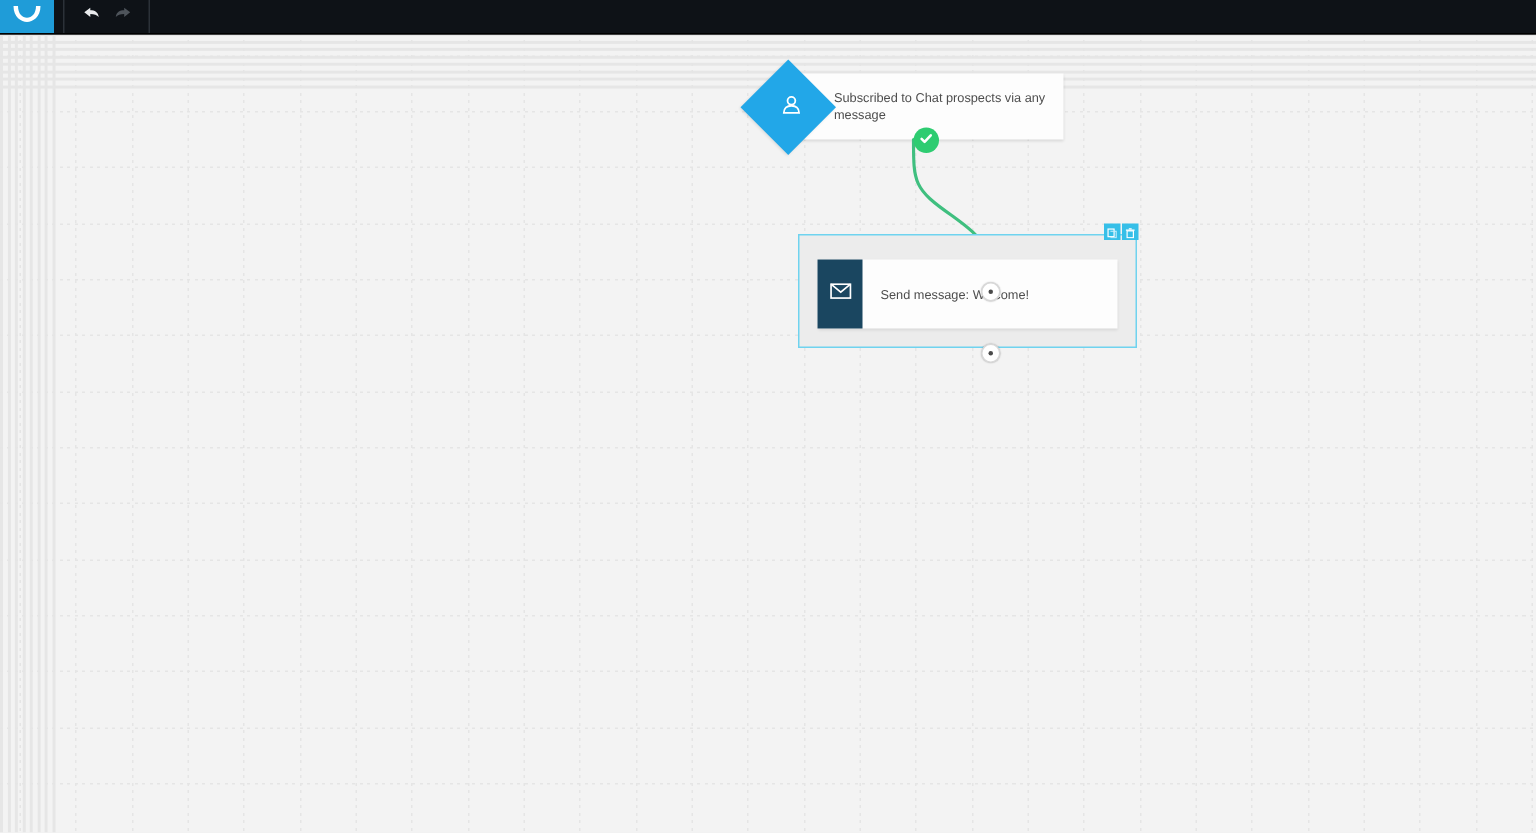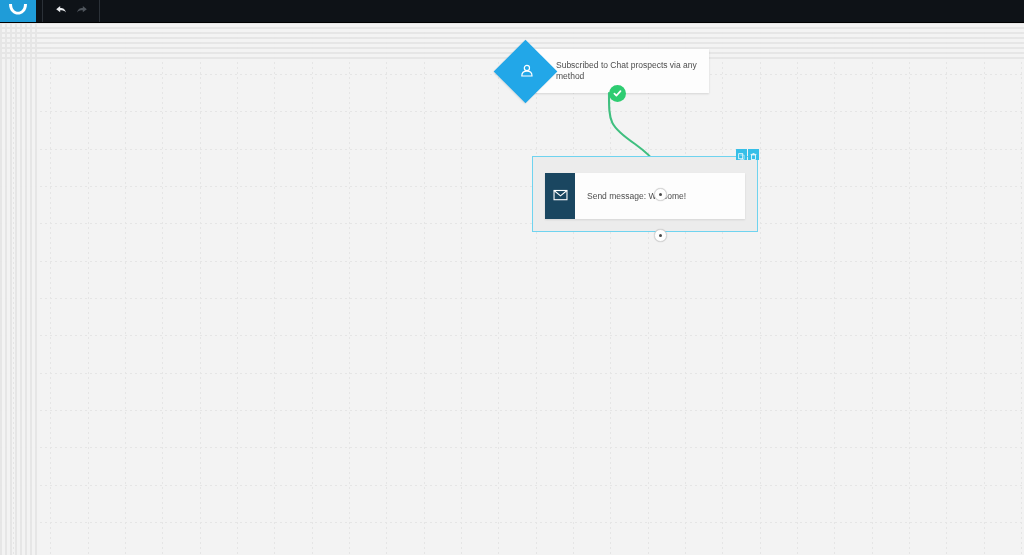--- a/index.html
+++ b/index.html
@@ -313,21 +313,21 @@
       <div class="grid-v" style="left:834px"></div>
       <div class="grid-v" style="left:872px"></div>
       <div class="grid-v" style="left:909px"></div>
       <div class="grid-v" style="left:946px"></div>
       <div class="grid-v" style="left:984px"></div>
       <div class="grid-v" style="left:1021px"></div>
     </div>
 
     <div class="trigger-node">
       <div class="trigger-card">
-        <div class="trigger-label">Subscribed to Chat prospects via any method</div>
+        <div class="trigger-label">Subscribed to Chat prospects via any message</div>
       </div>
       <div class="trigger-diamond">
         <span>
           <svg width="16" height="16" viewBox="0 0 16 16">
             <circle cx="8" cy="5.1" r="2.6" fill="none" stroke="#ffffff" stroke-width="1.2"></circle>
             <path d="M2.9 13.2 C2.9 9.9 5.2 8.4 8 8.4 C10.8 8.4 13.1 9.9 13.1 13.2 Z" fill="none" stroke="#ffffff" stroke-width="1.2"></path>
           </svg>
         </span>
       </div>
     </div>

